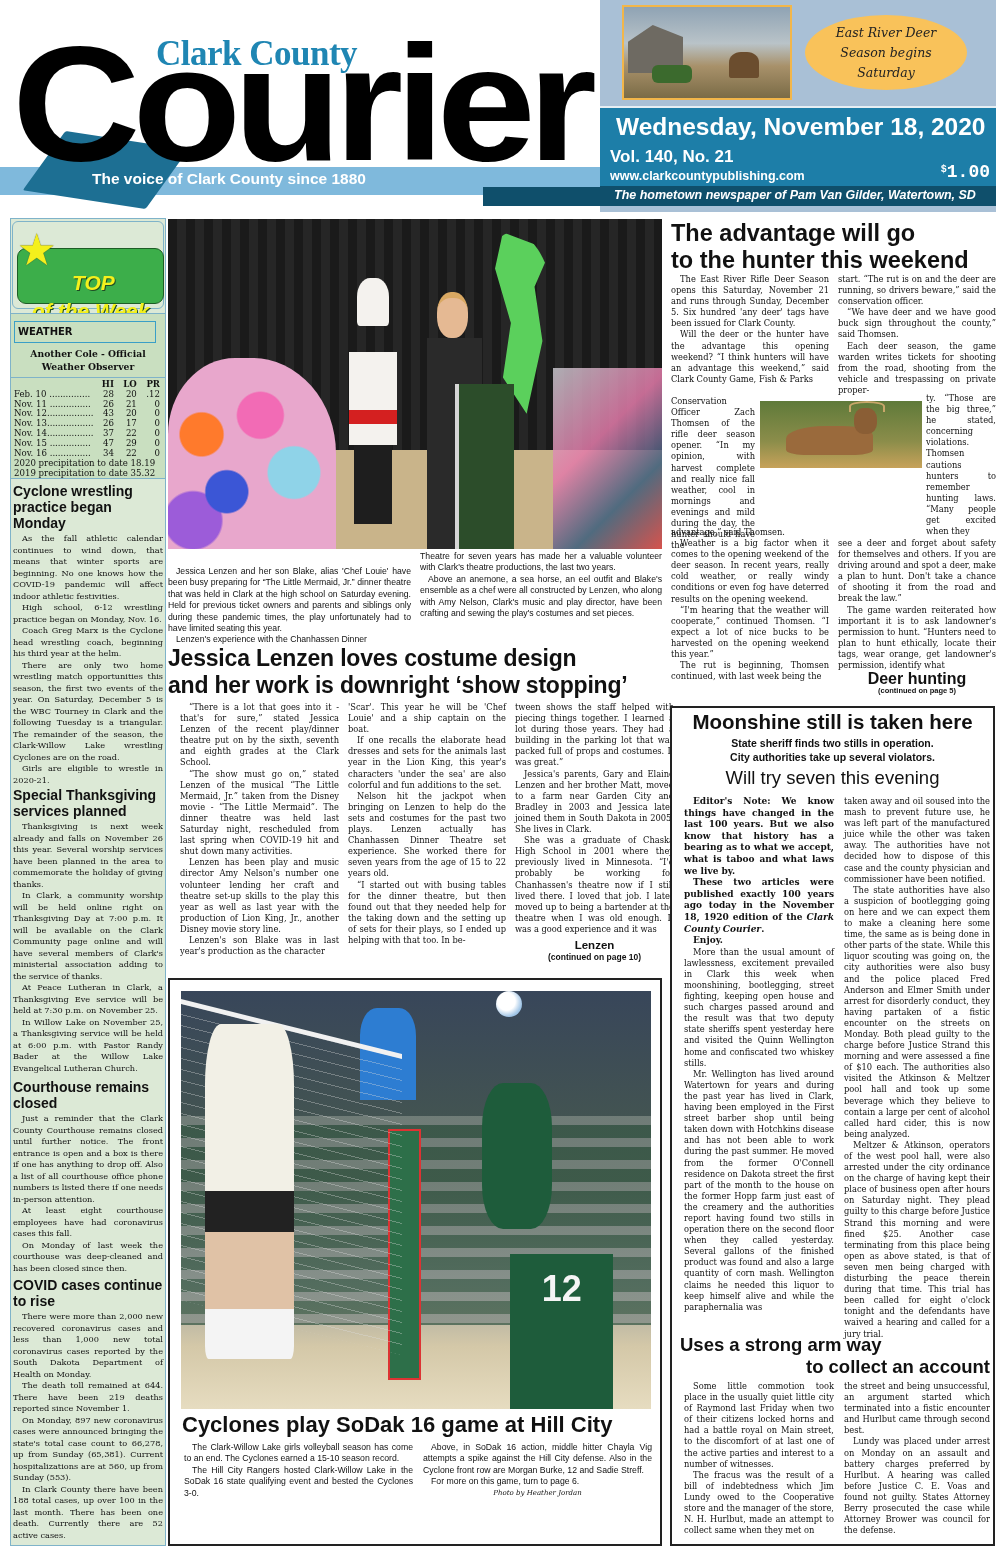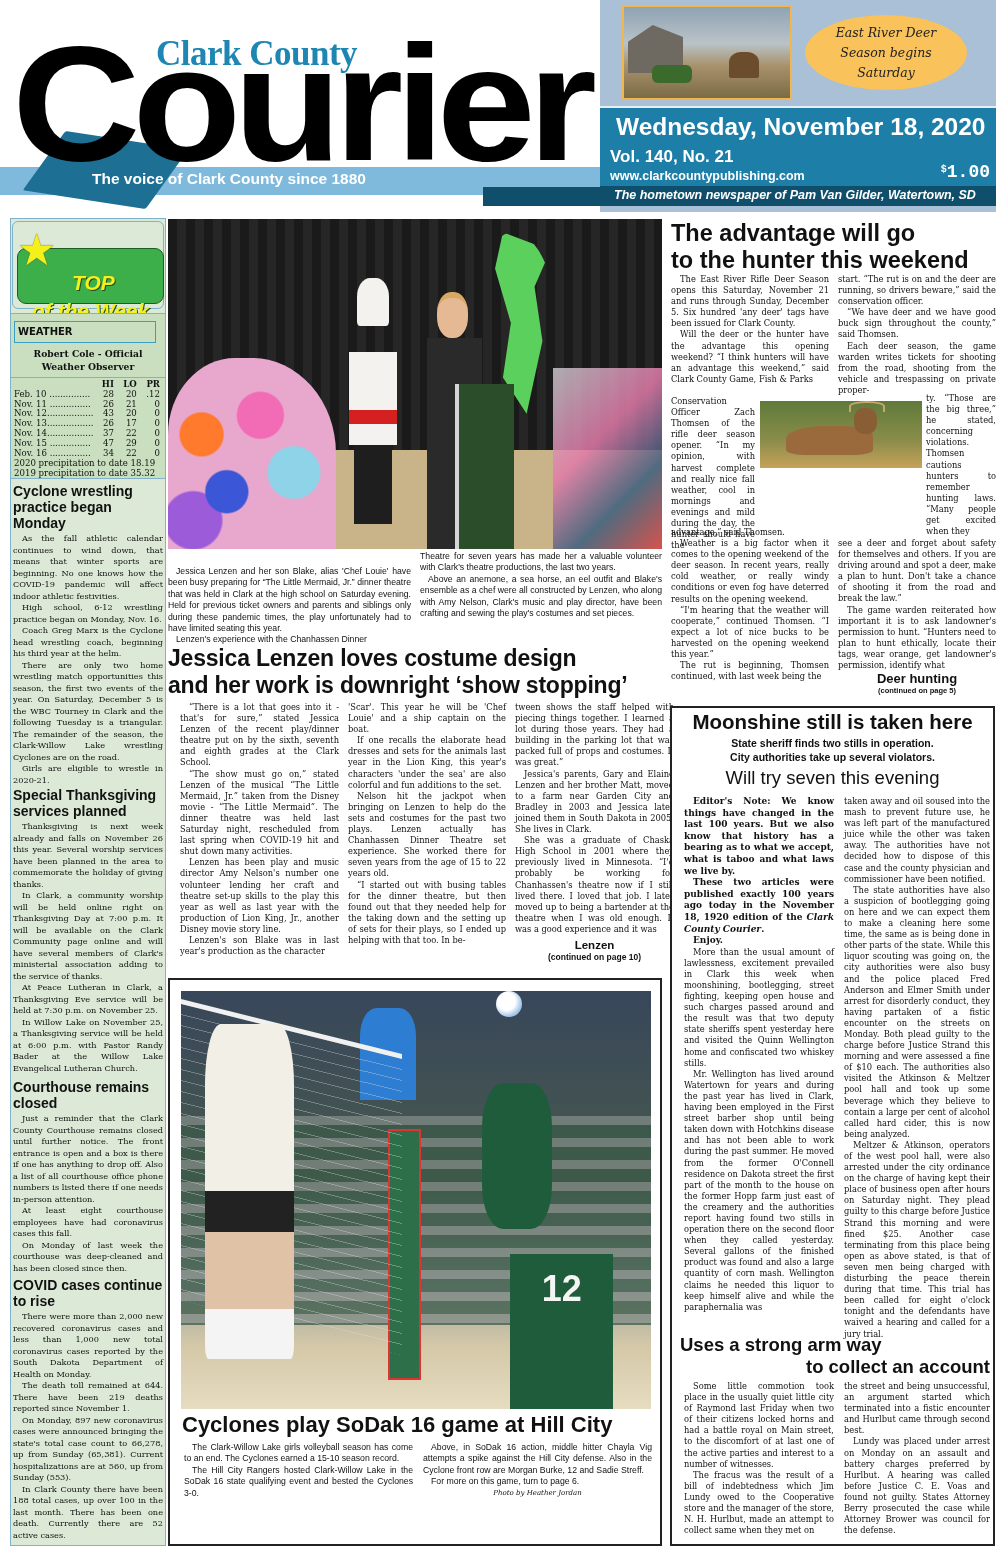--- a/index.html
+++ b/index.html
@@ -156,21 +156,21 @@
       <div class="top-week-line2">of the Week</div>
     </div>
     <div class="top-week-star">★</div>
   </div>
 
   <section class="weather">
     <div class="weather-head-box">
       <div class="weather-head">WEATHER</div>
     </div>
     <div class="weather-observer">
-      <span>Robert Cole - Official</span><br>
+      <span>Another Cole - Official</span><br>
       <span>Weather Observer</span>
     </div>
     <table class="weather-table">
       <thead>
         <tr>
           <th style="width:78px"></th>
           <th>HI</th>
           <th>LO</th>
           <th>PR</th>
         </tr>
@@ -363,21 +363,21 @@
   <p>“We have deer and we have good buck sign throughout the county,” said Thomsen.</p>
   <p>Each deer season, the game warden writes tickets for shooting from the road, shooting from the vehicle and trespassing on private proper-</p>
 </div>
 <div class="body-col" style="position:absolute; left:926px; top:393px; width:70px;">
   <p style="text-indent:0">ty. “Those are the big three,” he stated, concerning violations. Thomsen cautions hunters to remember hunting laws. “Many people get excited when they</p>
 </div>
 <div class="body-col" style="position:absolute; left:838px; top:538px; width:158px;">
   <p style="text-indent:0">see a deer and forget about safety for themselves and others. If you are driving around and spot a deer, make a plan to hunt. Don't take a chance of shooting it from the road and break the law.”</p>
   <p>The game warden reiterated how important it is to ask landowner's permission to hunt. “Hunters need to plan to hunt ethically, locate their tags, wear orange, get landowner's permission, identify what</p>
   <div class="jump" style="margin-top:1px">
-    <span class="jump-title" style="font-size:13px">Deer hunting</span>
+    <span class="jump-title" style="font-size:16px">Deer hunting</span>
     <span class="jump-cont" style="font-size:7.5px">(continued on page 5)</span>
   </div>
 </div>
 
 <figure class="deer-photo" title="White-tailed buck standing in grass">
   <div class="deer-body"></div>
   <div class="deer-neck"></div>
   <div class="deer-antler"></div>
 </figure>
 

